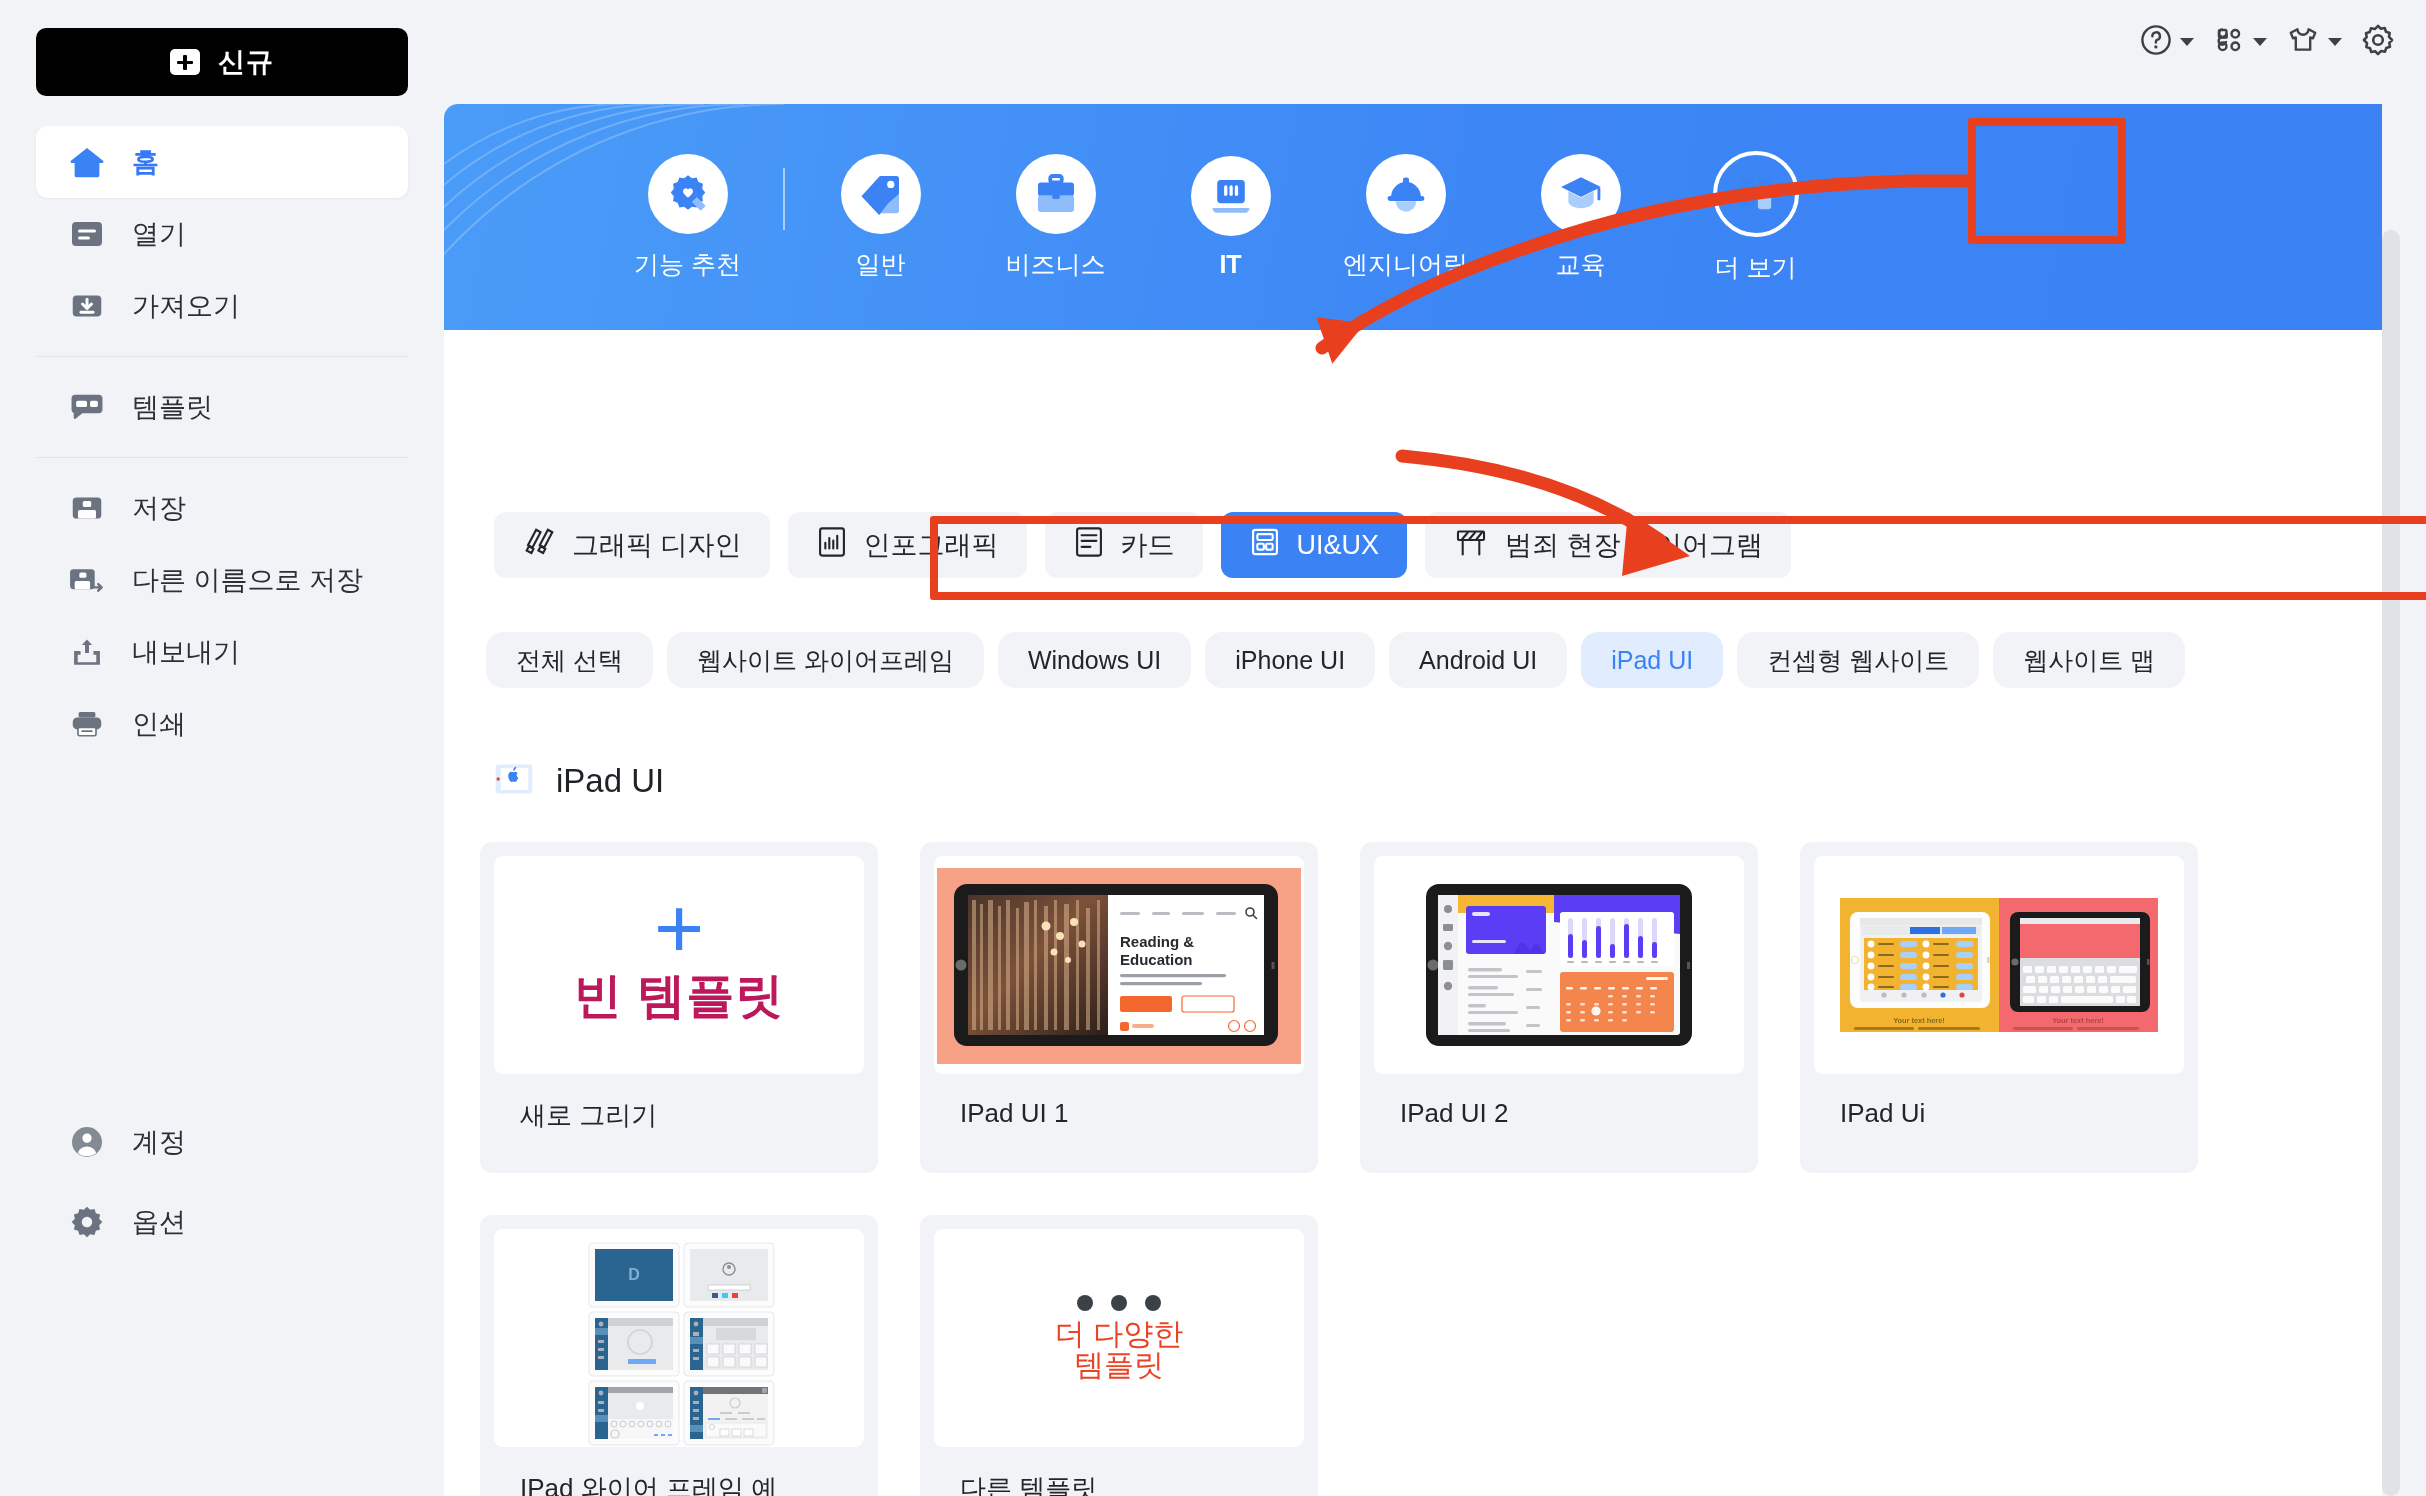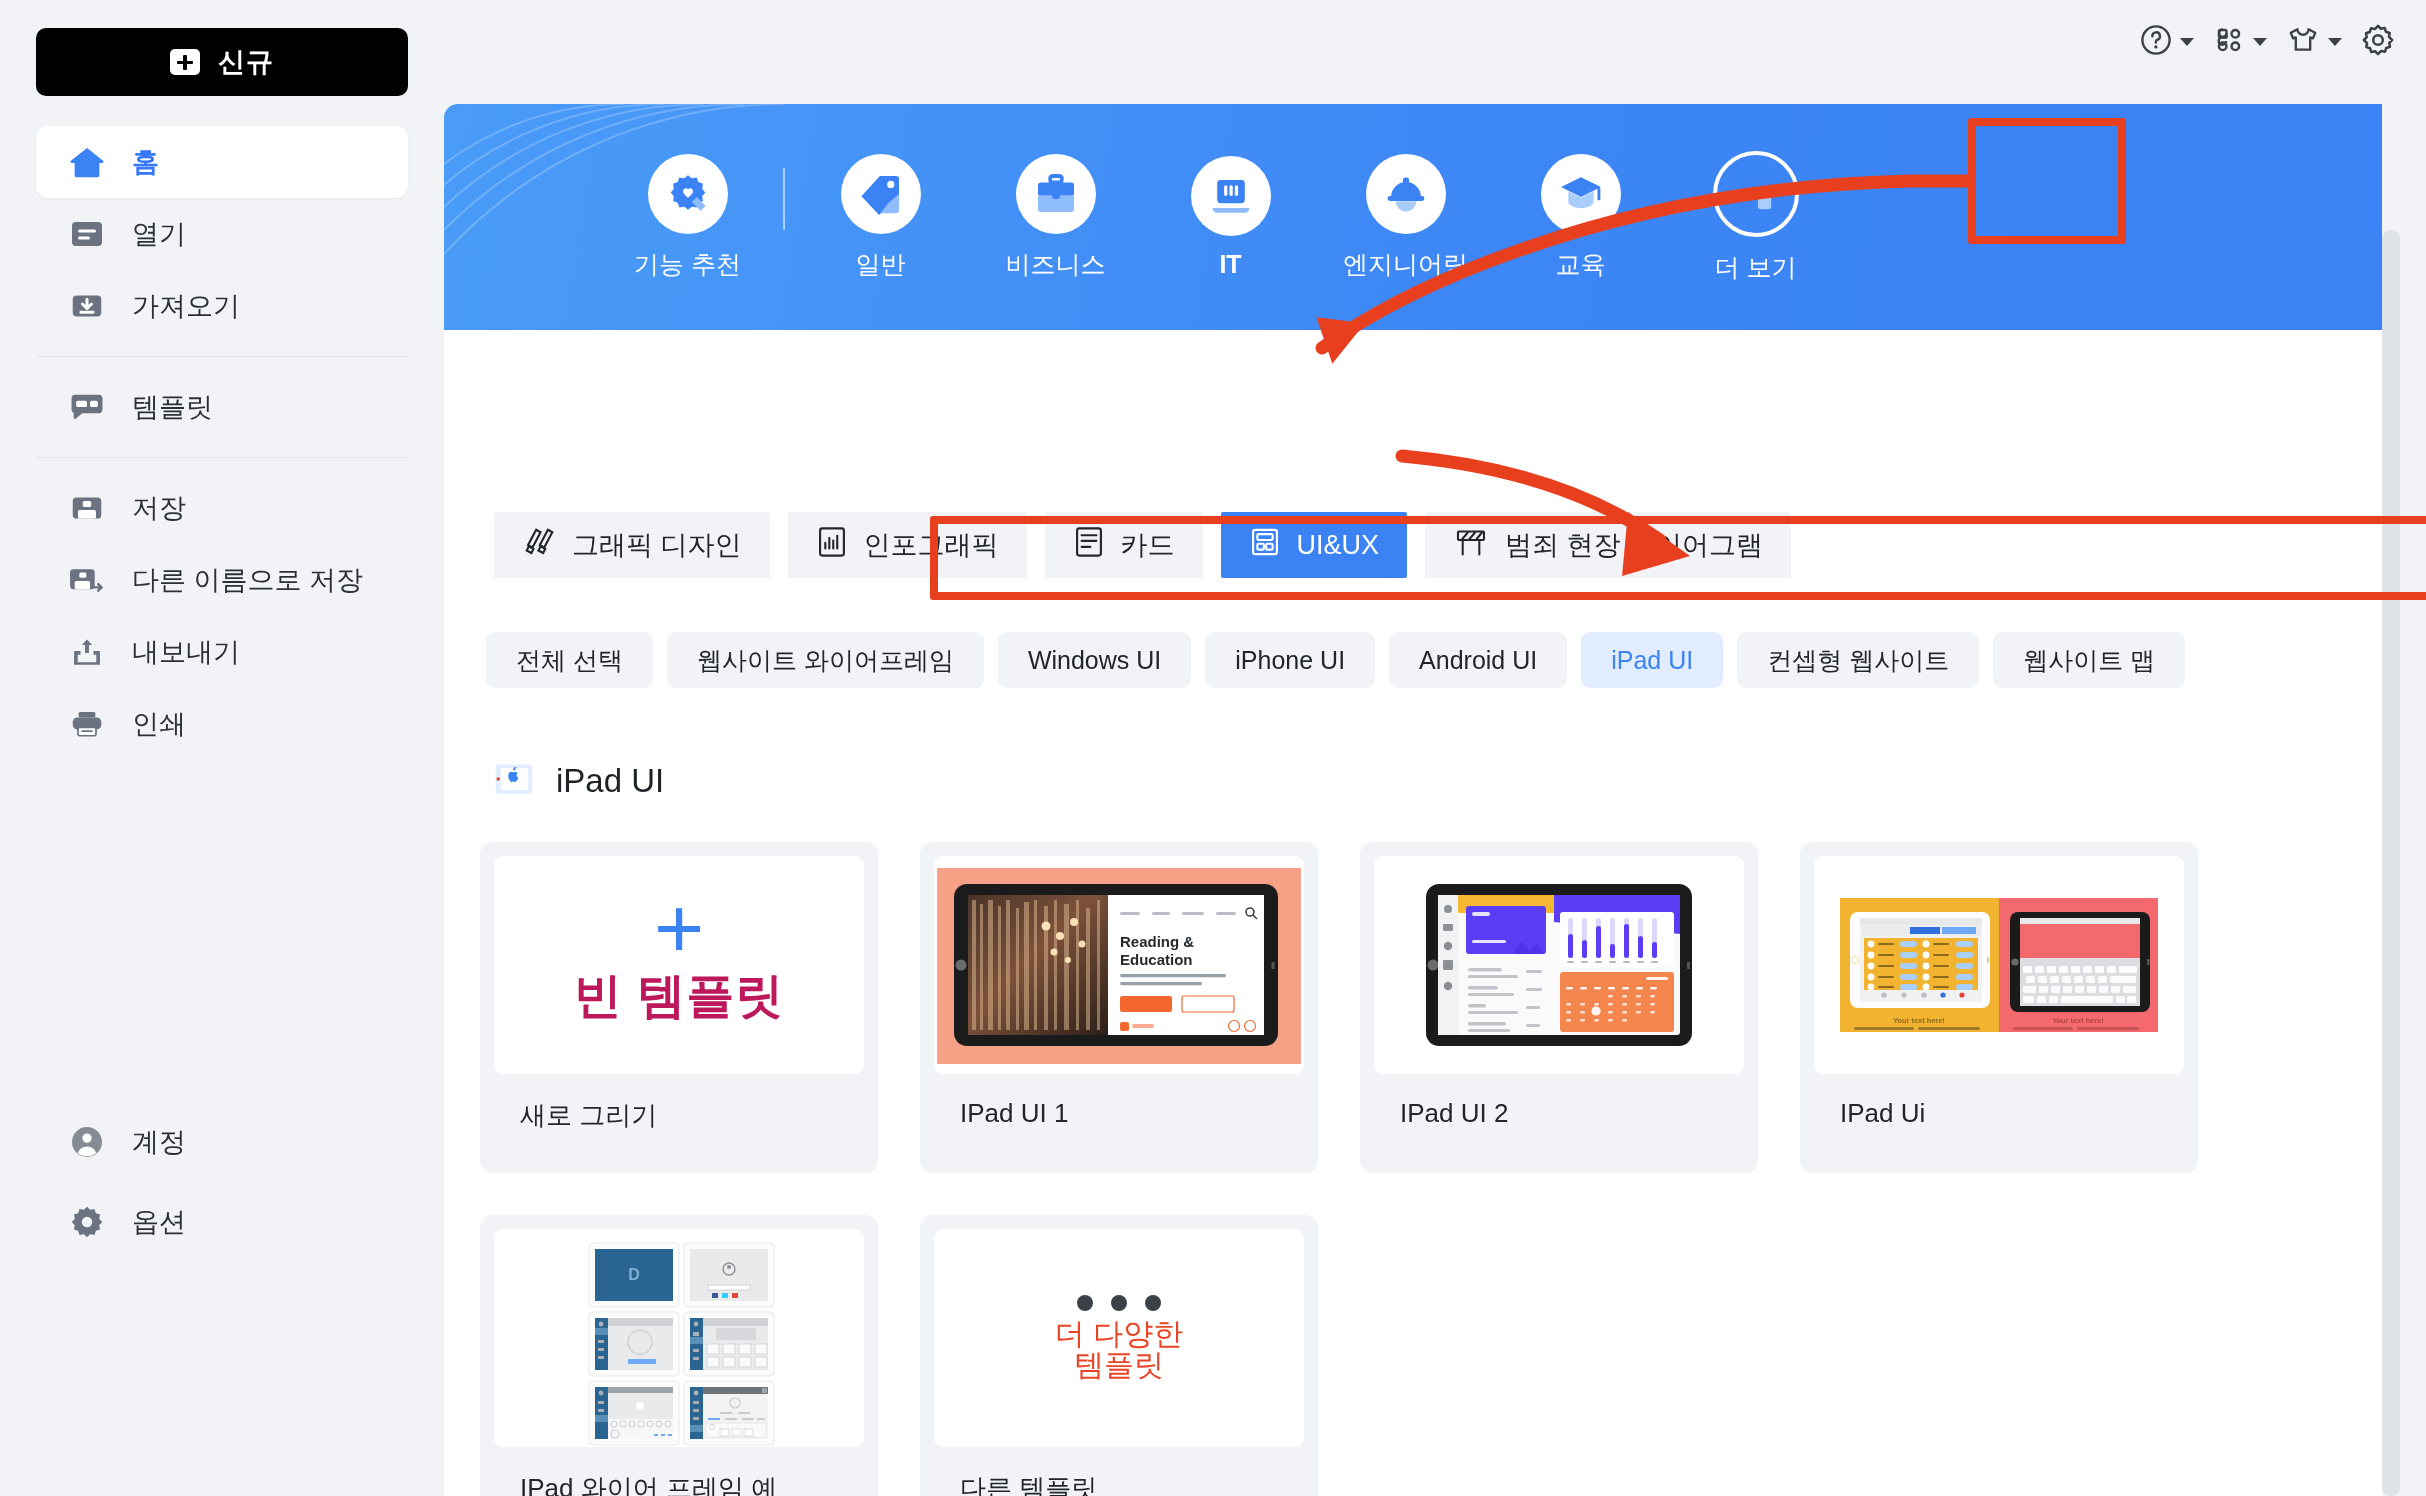--- a/index.html
+++ b/index.html
@@ -102,32 +102,32 @@
   #more-highlight {
     position: absolute; left: 1968px; top: 118px; width: 158px; height: 126px;
     border: 8px solid #e8401f; border-radius: 3px; pointer-events: none;
   }
 
   
   #filters1 {
     position: absolute; left: 50px; top: 408px; display: flex; gap: 18px; align-items: center;
   }
   .chip1 {
-    height: 66px; padding: 0 28px; border-radius: 2px; background: #f1f3f7;
+    height: 66px; padding: 0 28px; border-radius: 12px; background: #f1f3f7;
     display: flex; align-items: center; gap: 16px; cursor: pointer; user-select: none;
     font-size: 27px; color: #22262c; white-space: nowrap;
   }
   .chip1.sel { background: #3b82f5; color: #fff; }
 
   
   #filters2 {
     position: absolute; left: 42px; top: 528px; display: flex; gap: 14px; align-items: center;
   }
   .chip2 {
-    height: 56px; padding: 0 30px; border-radius: 9px; background: #f1f3f7;
+    height: 56px; padding: 0 30px; border-radius: 17px; background: #f1f3f7;
     display: flex; align-items: center; cursor: pointer; user-select: none;
     font-size: 25px; color: #22262c; white-space: nowrap;
   }
   .chip2.sel { background: #e1edfe; color: #3b82f5; }
   #filters2-highlight {
     position: absolute; left: 24px; top: 516px; width: 1786px; height: 84px;
     border: 8px solid #e8401f; border-radius: 3px; pointer-events: none;
   }
 
   

